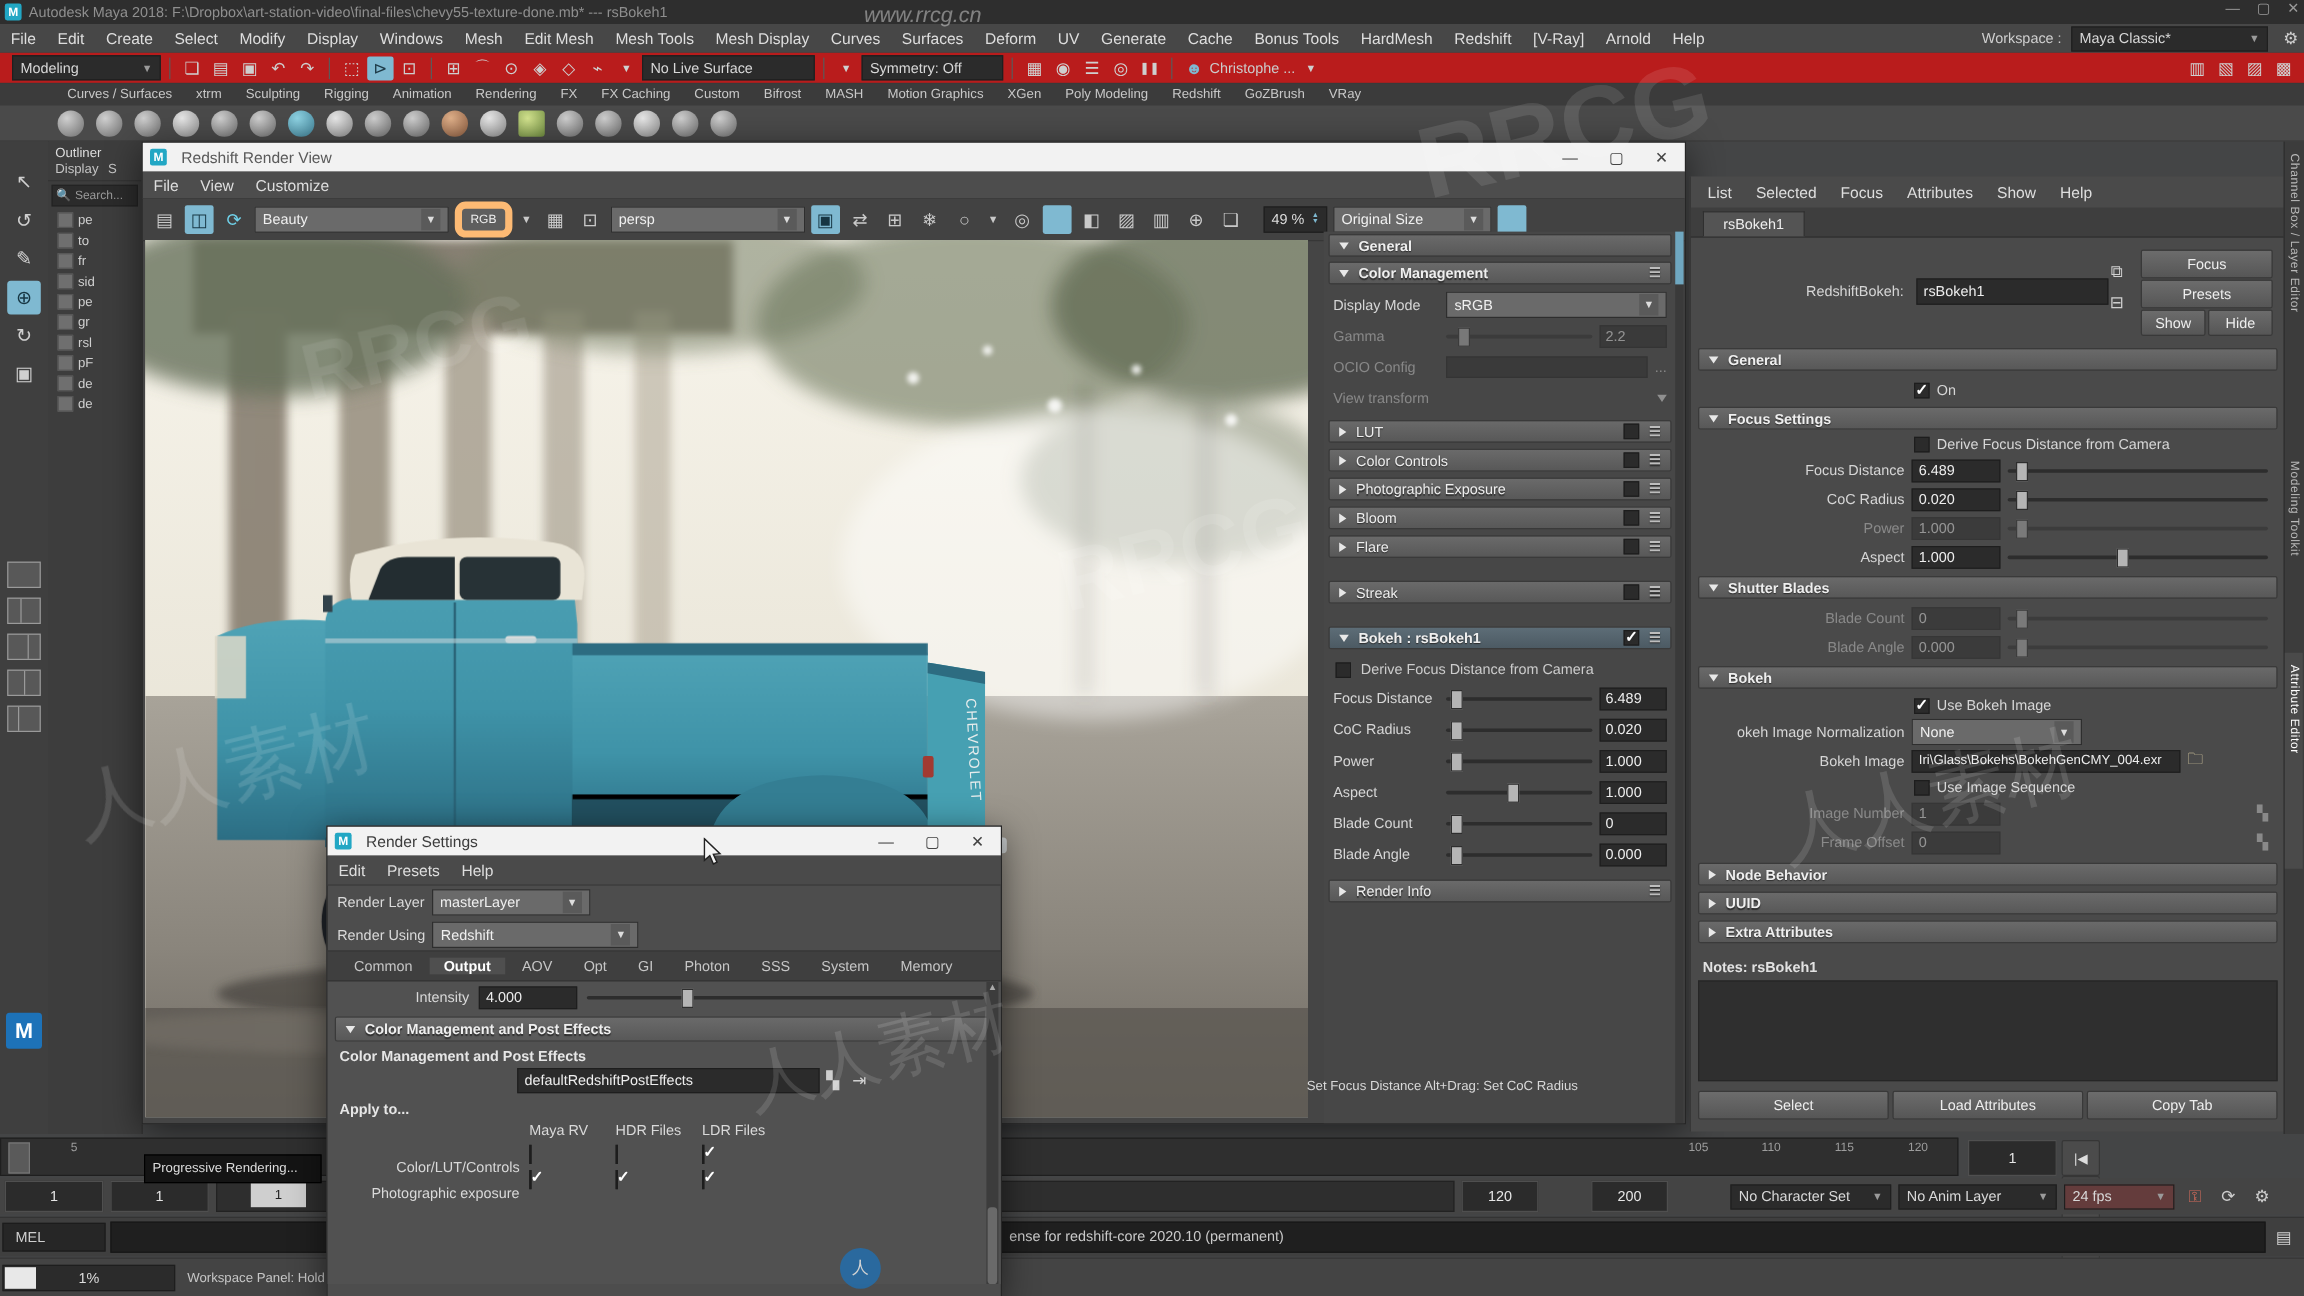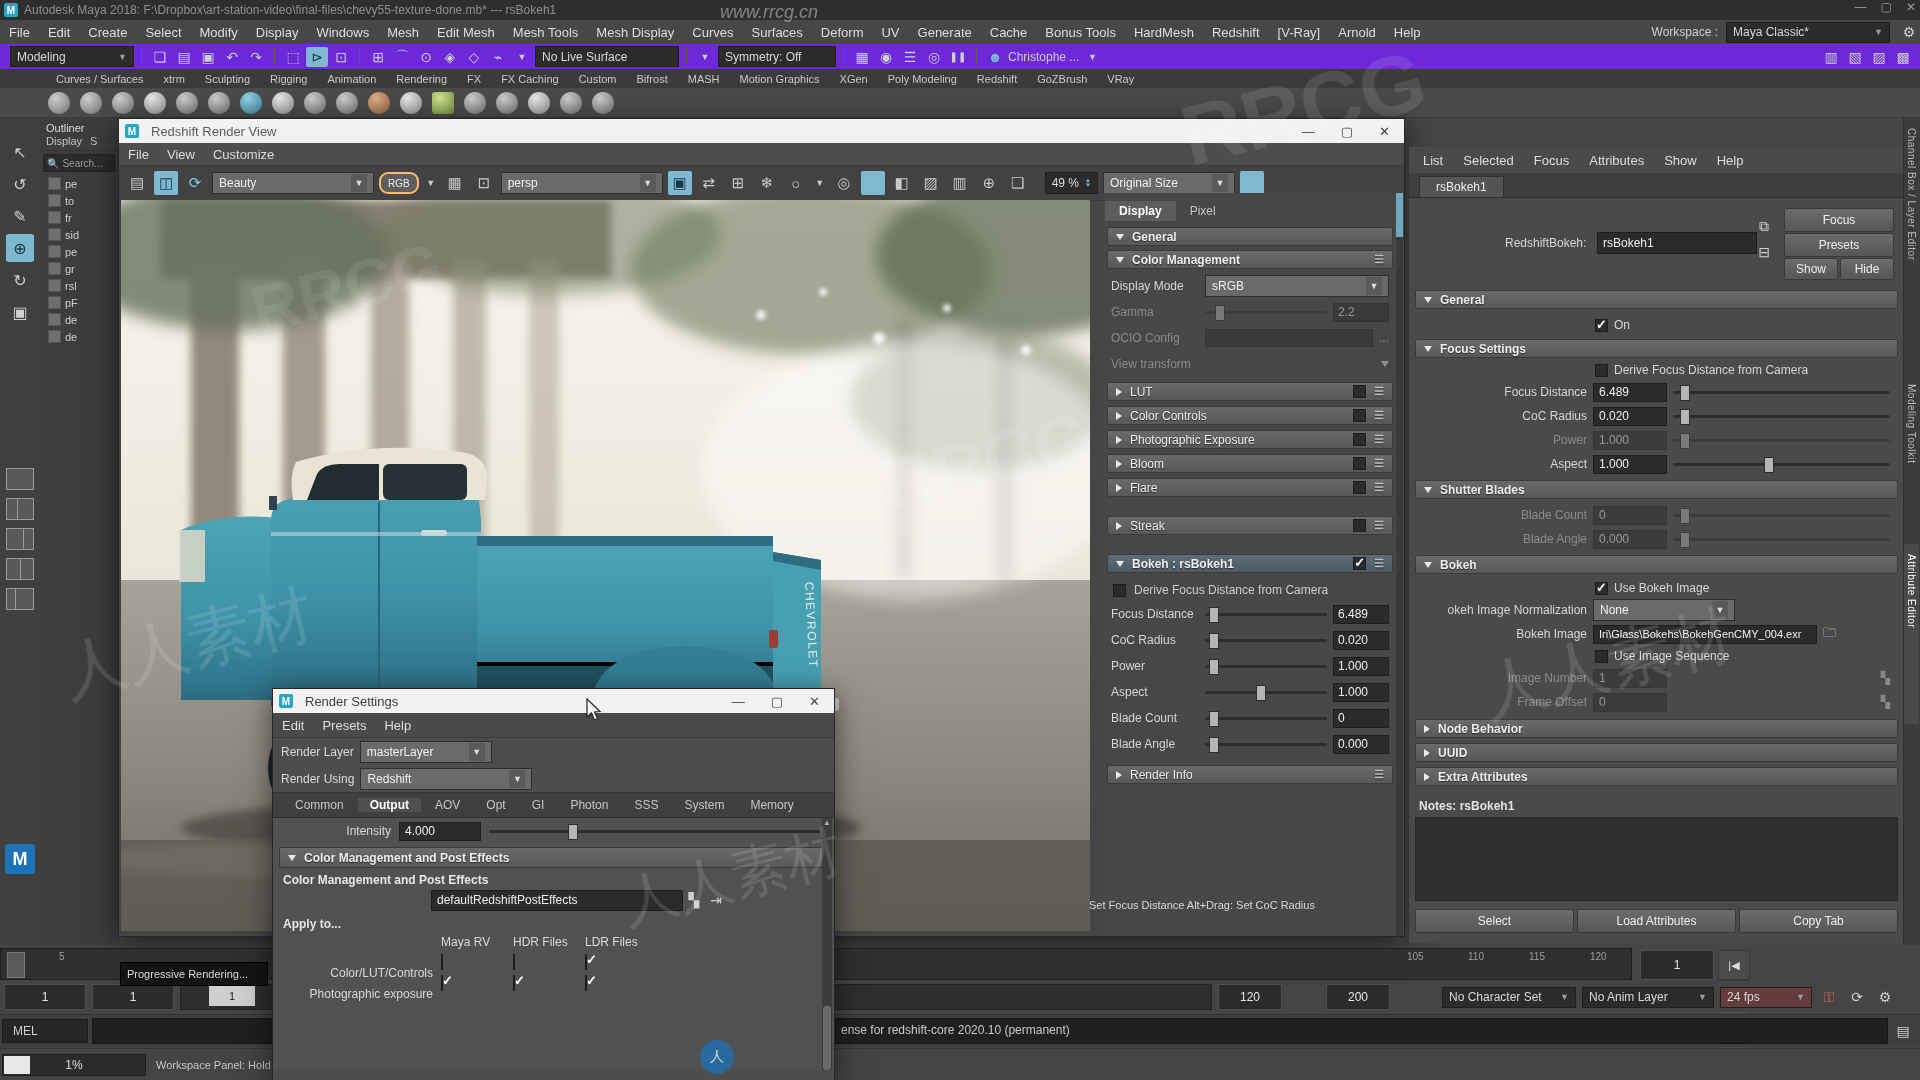--- a/index.html
+++ b/index.html
@@ -5,21 +5,21 @@
   html,body{margin:0;padding:0;background:#222;font-family:"Liberation Sans",sans-serif;}
   #root{position:relative;width:1920px;height:1080px;background:#444546;overflow:hidden;color:#ccc;font-size:12px;}
   .abs{position:absolute;}
   .row{display:flex;align-items:center;}
   
   .titlebar{left:0;top:0;width:1920px;height:20px;background:#2e2e2e;color:#8f8f8f;font-size:12px;display:flex;align-items:center;padding-left:4px;box-sizing:border-box;}
   .mlogo{width:14px;height:14px;background:#22a7c4;color:#fff;font-size:10px;font-weight:bold;display:flex;align-items:center;justify-content:center;border-radius:2px;margin-right:6px;flex:none;}
   .winbtns{position:absolute;right:4px;top:0;display:flex;gap:14px;color:#9a9a9a;font-size:12px;}
   .menubar{left:0;top:20px;width:1920px;height:24px;background:#474747;border-bottom:1px solid #3a3a3a;display:flex;align-items:center;}
   .menu-item{padding:0 9px;color:#dedede;font-size:13px;}
-  .statusline{left:0;top:44px;width:1920px;height:26px;background:#6d28d9;border-bottom:1px solid #393939;display:flex;align-items:center;gap:2px;padding-left:10px;box-sizing:border-box;}
+  .statusline{left:0;top:44px;width:1920px;height:26px;background:#b91c1c;border-bottom:1px solid #393939;display:flex;align-items:center;gap:2px;padding-left:10px;box-sizing:border-box;}
   .sep{width:1px;height:18px;background:#5a5a5a;margin:0 5px;}
   .sl-icon{width:22px;height:20px;display:flex;align-items:center;justify-content:center;color:#cfcfcf;font-size:14px;border-radius:2px;flex:none;}
   .sl-icon.hl{background:#7fb9d1;color:#1d3a47;}
   .dd{background:#2b2b2b;border:1px solid #1f1f1f;color:#d8d8d8;height:19px;display:flex;align-items:center;padding:0 6px;gap:8px;font-size:12px;}
   .dd .car{margin-left:auto;color:#9a9a9a;font-size:9px;}
   .shelftabs{left:0;top:70px;width:1920px;height:18px;background:#3b3b3b;display:flex;align-items:center;gap:2px;padding-left:46px;box-sizing:border-box;}
   .shelftab{padding:0 10px;font-size:11px;color:#c8c8c8;}
   .shelficons{left:0;top:88px;width:1920px;height:30px;background:#4a4a4a;border-bottom:1px solid #3a3a3a;display:flex;align-items:center;gap:10px;padding-left:48px;box-sizing:border-box;}
   .shelficon{width:22px;height:22px;border-radius:50%;background:radial-gradient(circle at 35% 30%,#cfcfcf,#6d6d6d);flex:none;}
   .shelficon:nth-child(4n){background:radial-gradient(circle at 35% 30%,#e8e8e8,#8a8a8a);}
@@ -42,21 +42,21 @@
   .window{position:absolute;background:#454545;box-shadow:0 6px 28px rgba(0,0,0,.55);border:1px solid #262626;}
   .wtitle{height:24px;background:#f2f2f2;color:#3c3c3c;display:flex;align-items:center;padding:0 6px;font-size:13px;gap:6px;}
   .wctl{margin-left:auto;display:flex;gap:26px;color:#444;font-size:13px;padding-right:8px;}
   .wmenus{height:22px;background:#4d4d4d;display:flex;align-items:center;border-bottom:1px solid #3c3c3c;}
   .rv-toolbar{height:34px;background:#424242;display:flex;align-items:center;gap:5px;padding:0 6px;border-bottom:1px solid #373737;}
   .tb-icon{width:24px;height:24px;display:flex;align-items:center;justify-content:center;color:#c9c9c9;font-size:15px;border-radius:2px;flex:none;}
   .tb-icon.hl{background:#7fb9d1;color:#173643;}
   .tb-icon.teal{color:#6fd0e8;}
   .tb-dd{background:#6a6a6a;border:1px solid #2e2e2e;height:20px;color:#f0f0f0;display:flex;align-items:center;padding:0 6px;gap:6px;font-size:12px;}
   .tb-dd .car{margin-left:auto;width:16px;height:18px;background:#5a5a5a;display:flex;align-items:center;justify-content:center;font-size:9px;color:#ddd;}
-  .pill{background:#5e5e5e;border:2px solid #fdba74;border-radius:9px;height:18px;padding:0 7px;font-size:10px;color:#eee;display:flex;align-items:center;text-align:right;}
+  .pill{background:#5e5e5e;border:6px solid #fdba74;border-radius:9px;height:18px;padding:0 7px;font-size:10px;color:#eee;display:flex;align-items:center;text-align:right;}
   .spin{background:#2b2b2b;border:1px solid #1f1f1f;height:20px;padding:0 6px;color:#ddd;display:flex;align-items:center;font-size:12px;}
   
   .dp{position:absolute;background:#474747;}
   .dp-tab{display:inline-flex;align-items:center;height:20px;padding:0 14px;font-size:12px;color:#c4c4c4;}
   .dp-tab.active{background:#5c5c5c;color:#fff;font-weight:bold;}
   .sect{background:linear-gradient(#6a6a6a,#585858);border:1px solid #3a3a3a;border-radius:2px;color:#efefef;display:flex;align-items:center;gap:8px;padding:0 8px;font-weight:bold;font-size:12px;height:17px;text-shadow:0 1px 1px #2a2a2a;}
   .tri-d{width:0;height:0;border-left:4px solid transparent;border-right:4px solid transparent;border-top:6px solid #e8e8e8;flex:none;}
   .tri-r{width:0;height:0;border-top:4px solid transparent;border-bottom:4px solid transparent;border-left:6px solid #e8e8e8;flex:none;}
   .cb{width:13px;height:13px;background:#2b2b2b;border:1px solid #1d1d1d;position:relative;flex:none;box-sizing:border-box;}
   .cb.checked::after{content:"✓";position:absolute;left:0px;top:-3px;color:#fff;font-size:13px;font-weight:bold;}
@@ -473,21 +473,20 @@
           <rect x="150" y="332" width="210" height="4" fill="#bfd4d8" opacity="0.6"></rect>
           <rect x="148" y="296" width="8" height="14" fill="#32424a"></rect>
         </g>
 
         <rect x="0" y="640" width="969" height="91" fill="#5d5952" opacity="0.8"></rect>
         <ellipse cx="180" cy="660" rx="220" ry="18" fill="#7a756c" opacity="0.5" filter="url(#b4)"></ellipse>
       </svg>
     </div>
 
     <div class="dp" style="left:984px;top:74px;width:294px;height:743px;">
-      <div style="padding:8px 2px 4px 2px;"><span class="dp-tab active">Display</span><span class="dp-tab">Pixel</span></div>
       <div class="sect" style="margin:2px 4px;">
           <span class="tri-d"></span>
           <span>General</span>
         </div>
       <div class="sect" style="margin:4px 4px;">
           <span class="tri-d"></span>
           <span>Color Management</span>
           <span class="mlines">☰</span>
         </div>
       <div class="dp-row">

